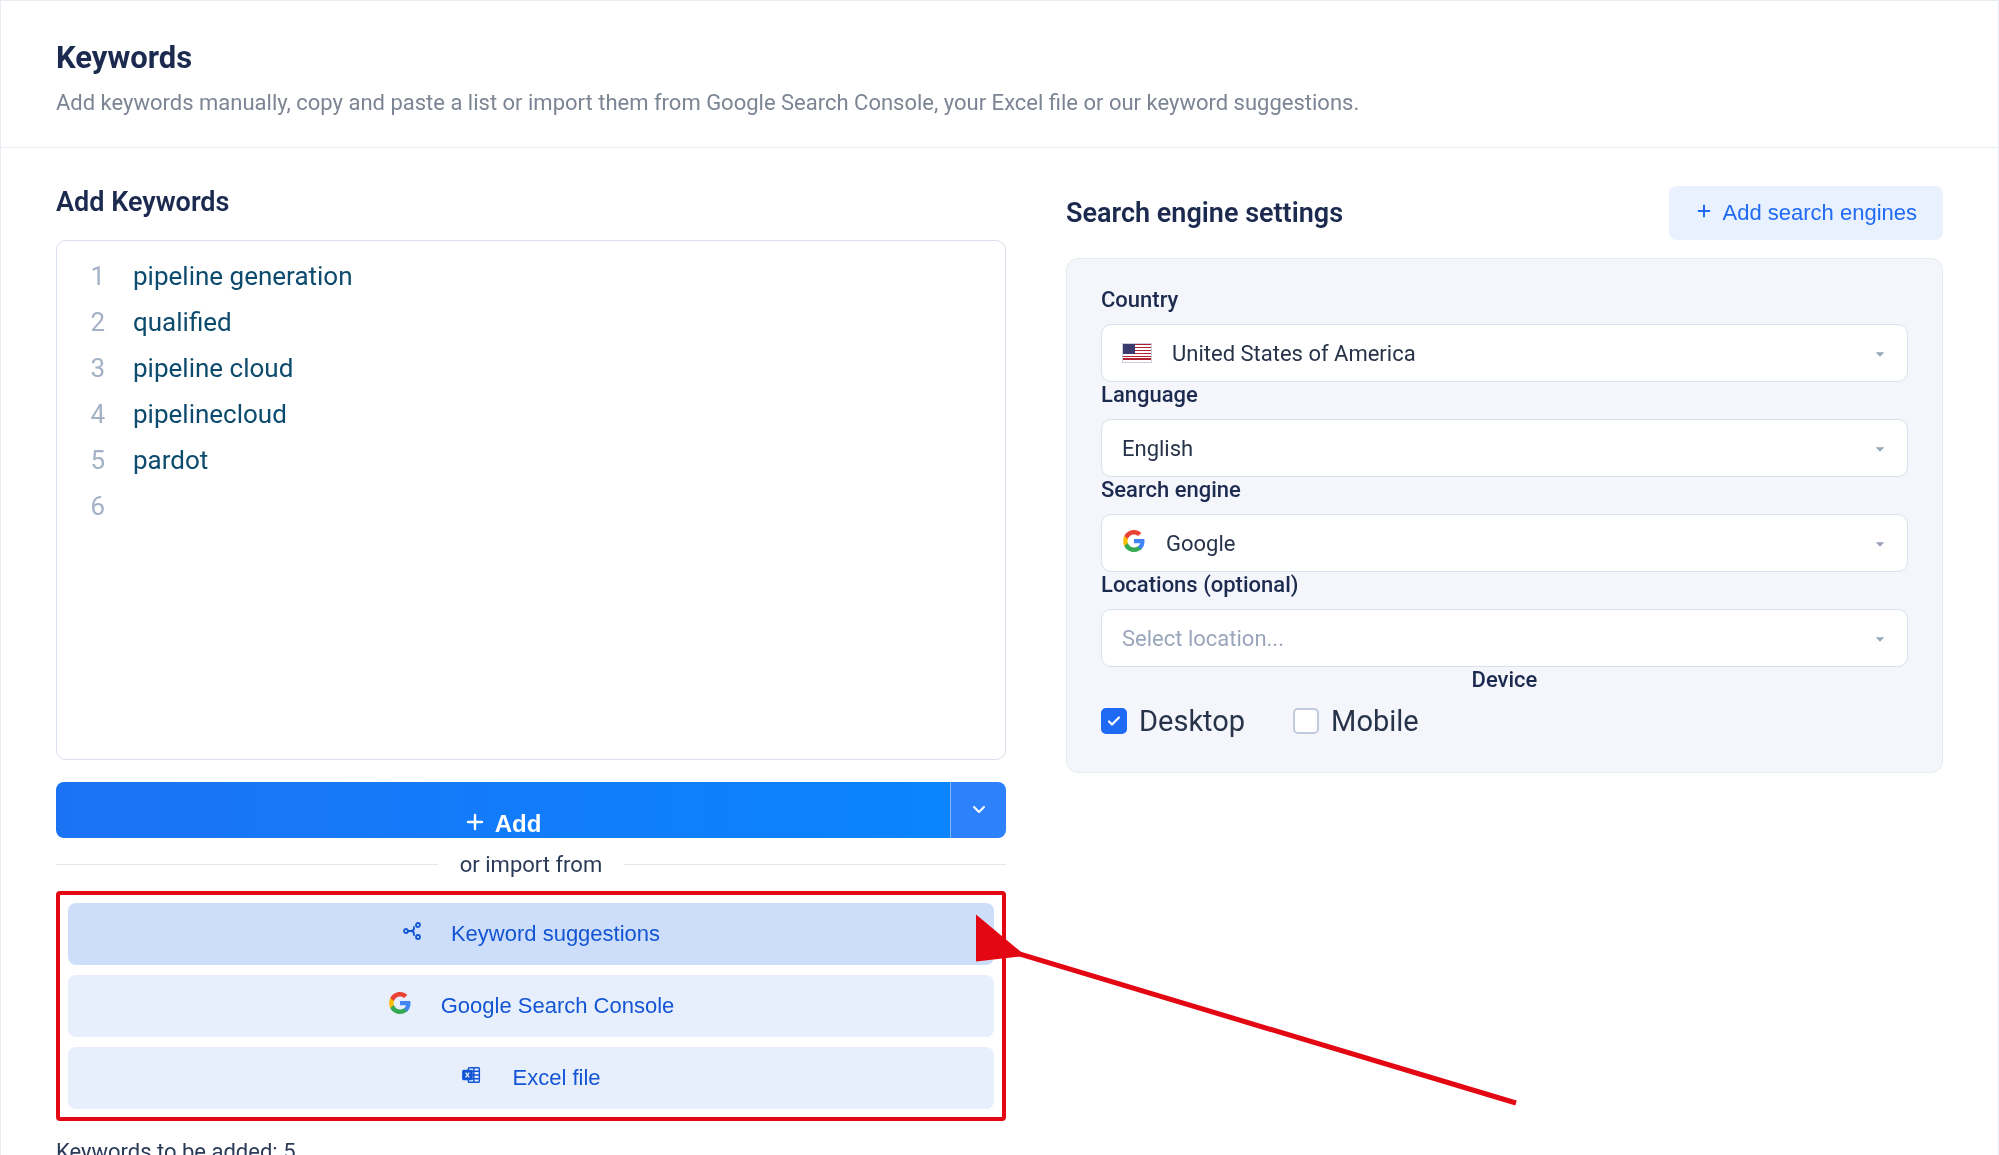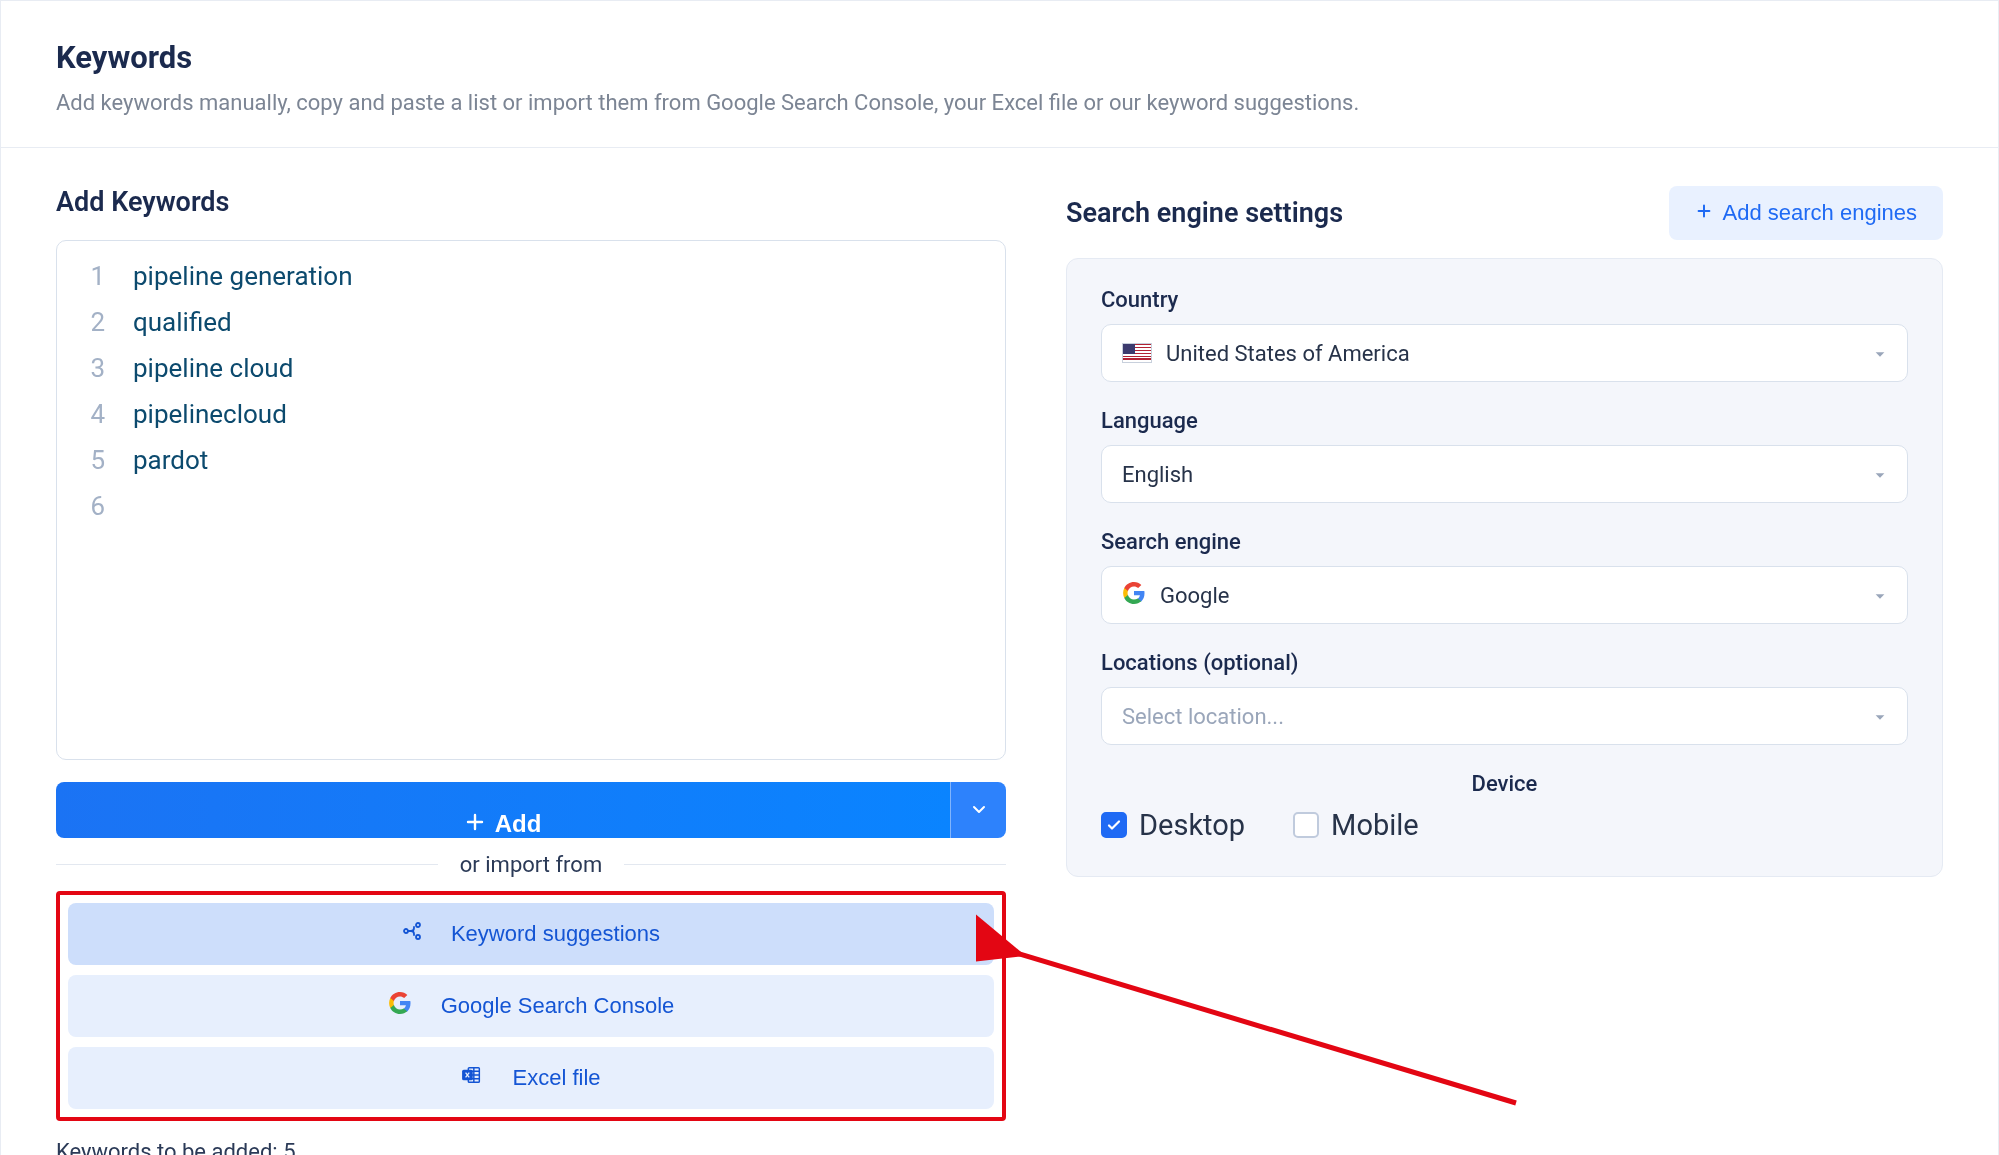--- a/index.html
+++ b/index.html
@@ -168,37 +168,37 @@
       align-items: center;
       gap: 10px;
       cursor: pointer;
     }
     .settings-panel {
       background: #f4f6fb;
       border: 1px solid #e5eaf3;
       border-radius: 12px;
       padding: 28px 34px 34px 34px;
     }
-    .field { margin-bottom: 26px; }
+    .field { }
     .field:last-child { margin-bottom: 0; text-align: center; }
     .field-label {
       font-size: 22px;
       color: #1b2a4e;
       margin-bottom: 12px;
       font-weight: 500;
     }
     .select {
       background: #fff;
       border: 1px solid #d9e1ec;
       border-radius: 10px;
       height: 58px;
       display: flex;
       align-items: center;
       padding: 0 20px;
-      gap: 14px;
+      gap: 20px;
       font-size: 22px;
       color: #273349;
       cursor: pointer;
       position: relative;
     }
     .select .select-caret {
       margin-left: auto;
     }
     .select.placeholder span.sel-text { color: #9aa6ba; }
     .flag {

